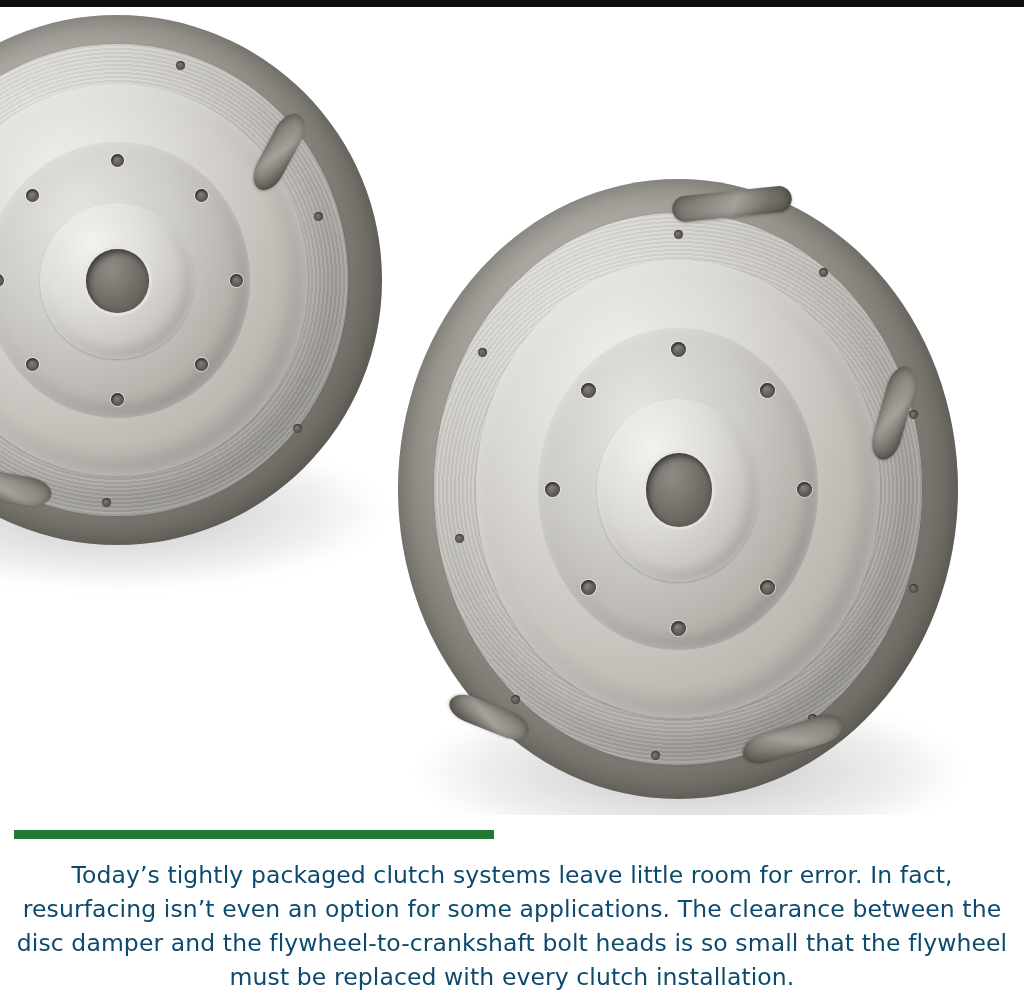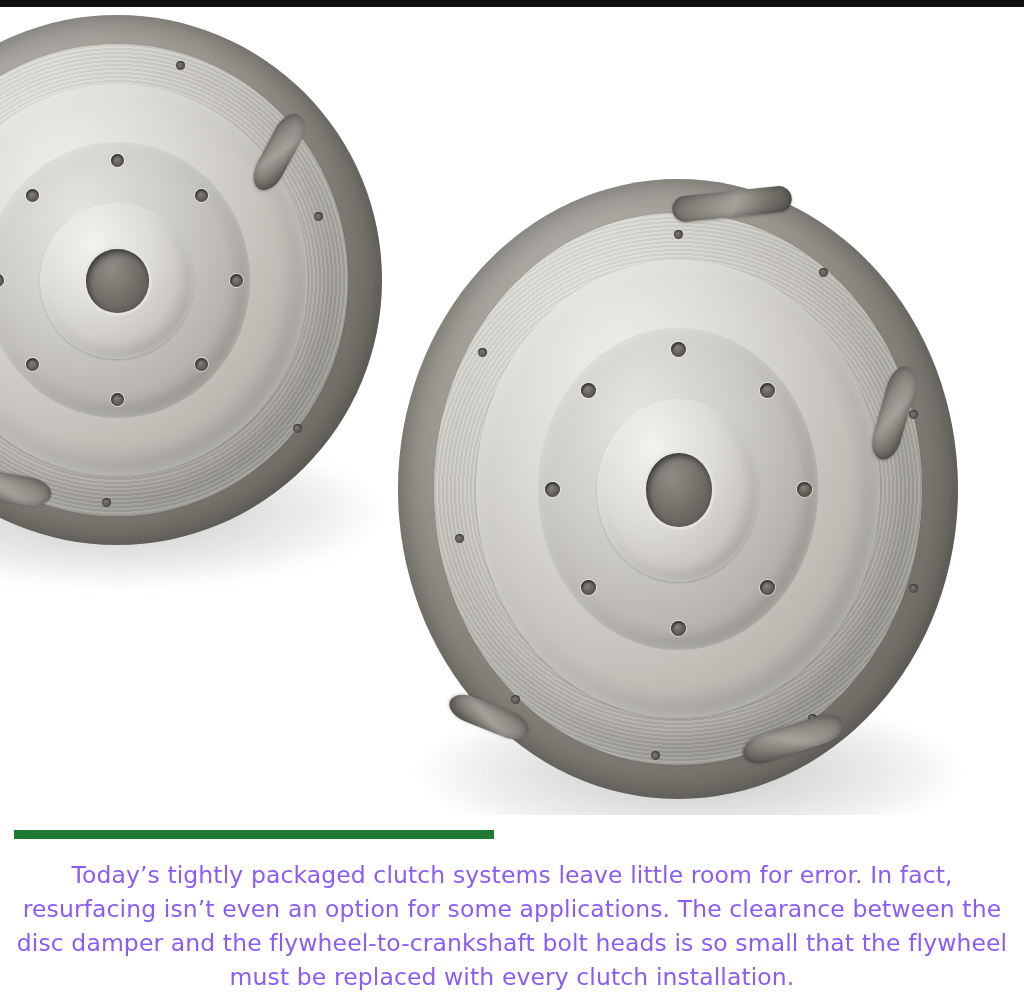--- a/index.html
+++ b/index.html
@@ -244,21 +244,21 @@
 
   .caption {
     position: absolute;
     left: 12px;
     top: 858px;
     width: 1000px;
     text-align: center;
     font-family: "DejaVu Sans", sans-serif;
     font-size: 23.5px;
     line-height: 34px;
-    color: #8b5cf6;
+    color: #0c4a6e;
     letter-spacing: 0.1px;
   }
 </style>
 </head>
 <body>
 
 <div class="page">
 
   <div class="top-rule"></div>
 

